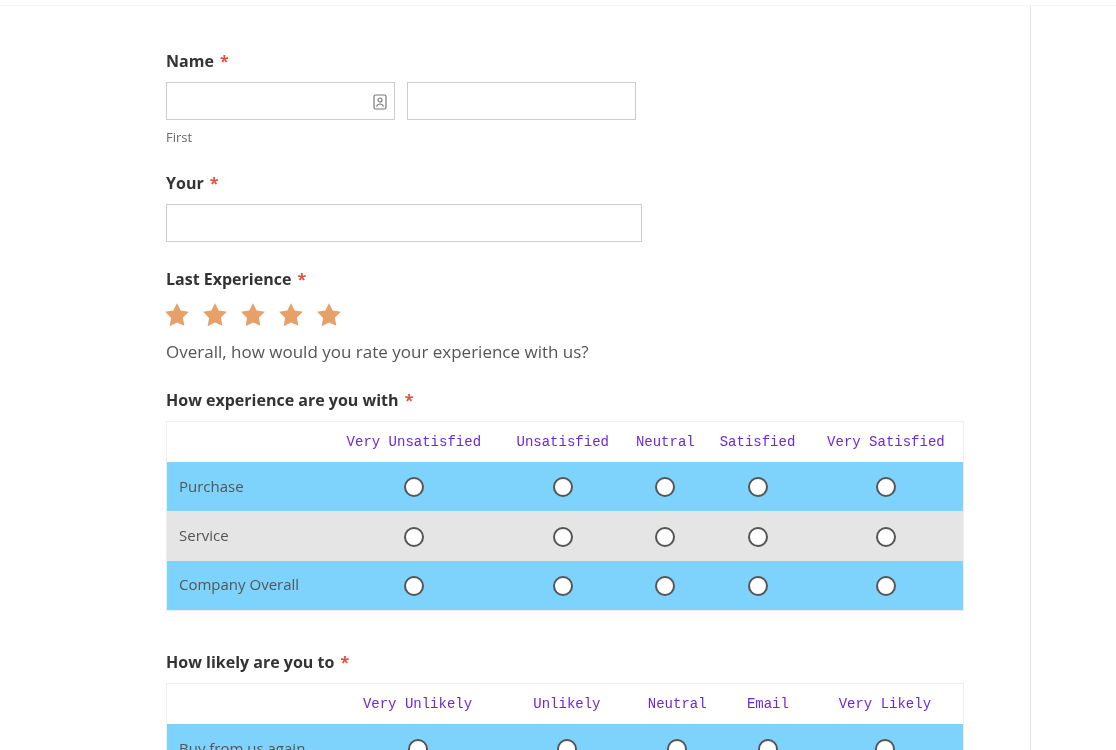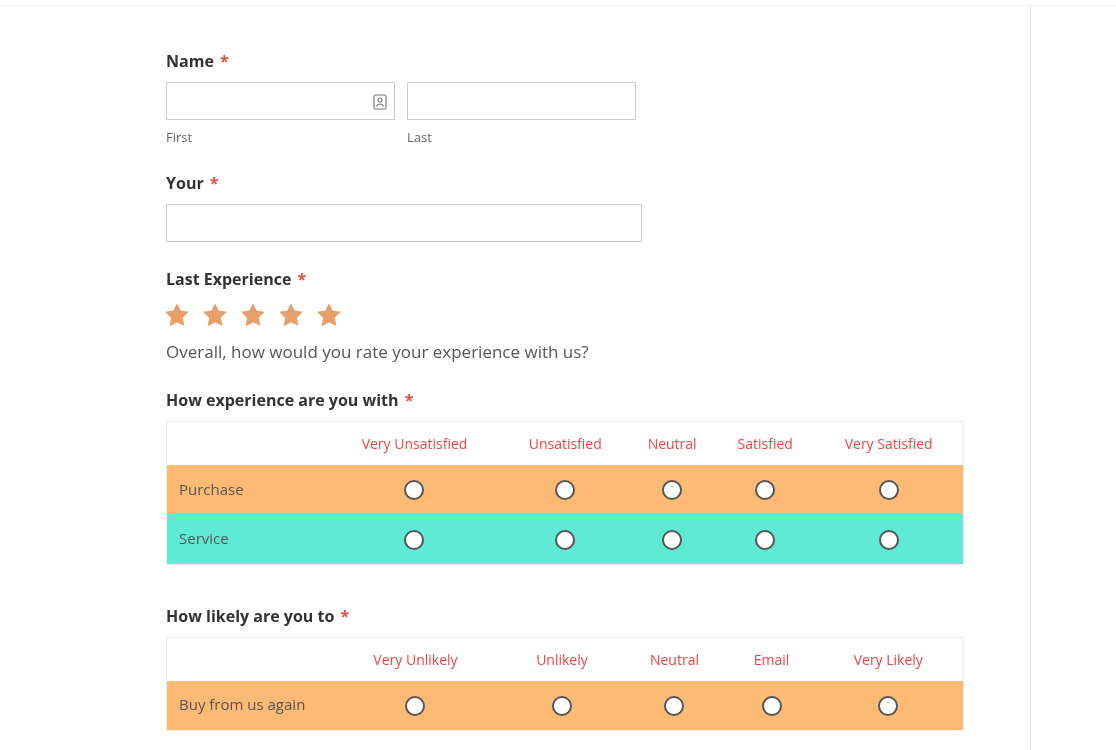--- a/index.html
+++ b/index.html
@@ -52,43 +52,44 @@
   .matrix {
     width: 798px;
     border:1px solid #eeeeee;
     border-collapse: collapse;
     font-size:14px;
     color:#444;
   }
   .matrix th, .matrix td { border:0; }
   .matrix thead th {
     font-weight:400;
-    color:#ef4444;
+    color:#6d28d9;
     padding:12px 4px;
     text-align:center;
     background:#fff;
     font-size:14px;
+    font-family:Liberation Mono, monospace;
   }
   .matrix thead th.rowhead { width:160px; }
   .matrix tbody td {
     padding:14px 4px;
     text-align:center;
     vertical-align:middle;
   }
   .matrix tbody td.rowhead {
     text-align:left;
     padding-left:12px;
     padding-right:8px;
     color:#555;
     width:160px;
     font-size:15px;
     line-height:1.3;
   }
-  .matrix tbody tr.odd { background:#fdba74; }
-  .matrix tbody tr.even { background:#5eead4; }
+  .matrix tbody tr.odd { background:#7dd3fc; }
+  .matrix tbody tr.even { background:#e5e5e5; }
   .radio {
     appearance:none;
     -webkit-appearance:none;
     width:20px; height:20px;
     border:2px solid #555;
     border-radius:50%;
     background:#fff;
     display:inline-block;
     vertical-align:middle;
     cursor:pointer;
@@ -117,21 +118,20 @@
                   <rect x="1" y="1" width="12" height="14" rx="1.5" fill="none" stroke="#777" stroke-width="1.2"></rect>
                   <circle cx="7" cy="6" r="2" fill="none" stroke="#777" stroke-width="1.2"></circle>
                   <path d="M3.5 12.5c.6-1.6 2-2.5 3.5-2.5s2.9.9 3.5 2.5" fill="none" stroke="#777" stroke-width="1.2"></path>
                 </svg>
               </span>
             </div>
             <div class="sublabel">First</div>
           </div>
           <div class="name-col">
             <input type="text" class="text-input" style="">
-            <div class="sublabel">Last</div>
           </div>
         </div>
       </div>
 
       <div class="field-block">
         <div class="field-label">
           <span>Your</span>
           <span class="req">*</span>
         </div>
         <input type="email" class="email-input" style="">
@@ -198,20 +198,28 @@
                 <td><input type="radio" name="sat-0" class="radio" style=""></td>
               </tr>
               <tr class="even">
                 <td class="rowhead">Service</td>
                 <td><input type="radio" name="sat-1" class="radio" style=""></td>
                 <td><input type="radio" name="sat-1" class="radio" style=""></td>
                 <td><input type="radio" name="sat-1" class="radio" style=""></td>
                 <td><input type="radio" name="sat-1" class="radio" style=""></td>
                 <td><input type="radio" name="sat-1" class="radio" style=""></td>
               </tr>
+              <tr class="odd">
+                <td class="rowhead">Company Overall</td>
+                <td><input type="radio" name="sat-2" class="radio" style=""></td>
+                <td><input type="radio" name="sat-2" class="radio" style=""></td>
+                <td><input type="radio" name="sat-2" class="radio" style=""></td>
+                <td><input type="radio" name="sat-2" class="radio" style=""></td>
+                <td><input type="radio" name="sat-2" class="radio" style=""></td>
+              </tr>
             </tbody>
           </table>
       </div>
 
       <div class="matrix-block">
         <div class="matrix-label">
           <span>How likely are you to</span>
           <span class="req">*</span>
         </div>
         <table class="matrix" id="lik-matrix">

